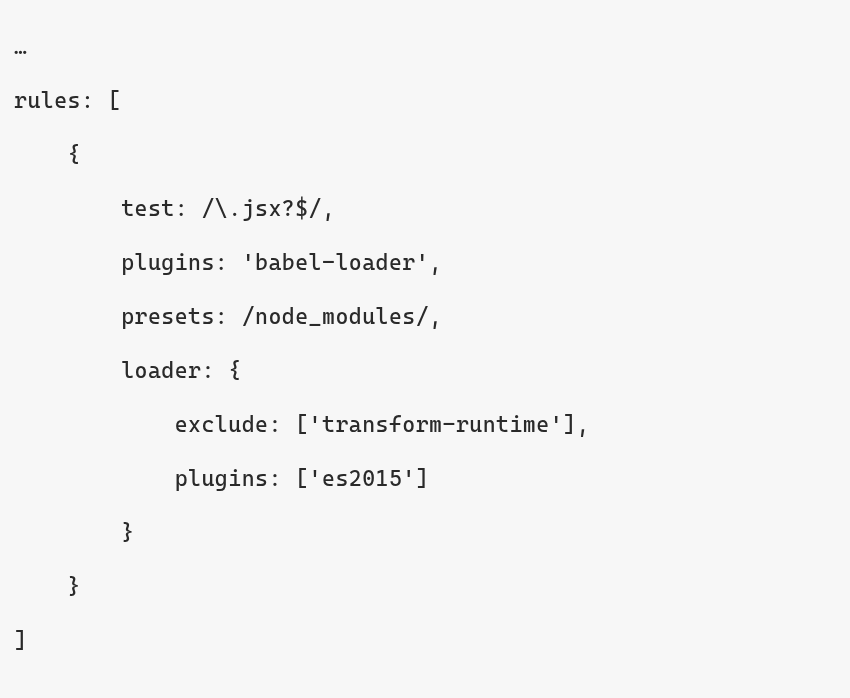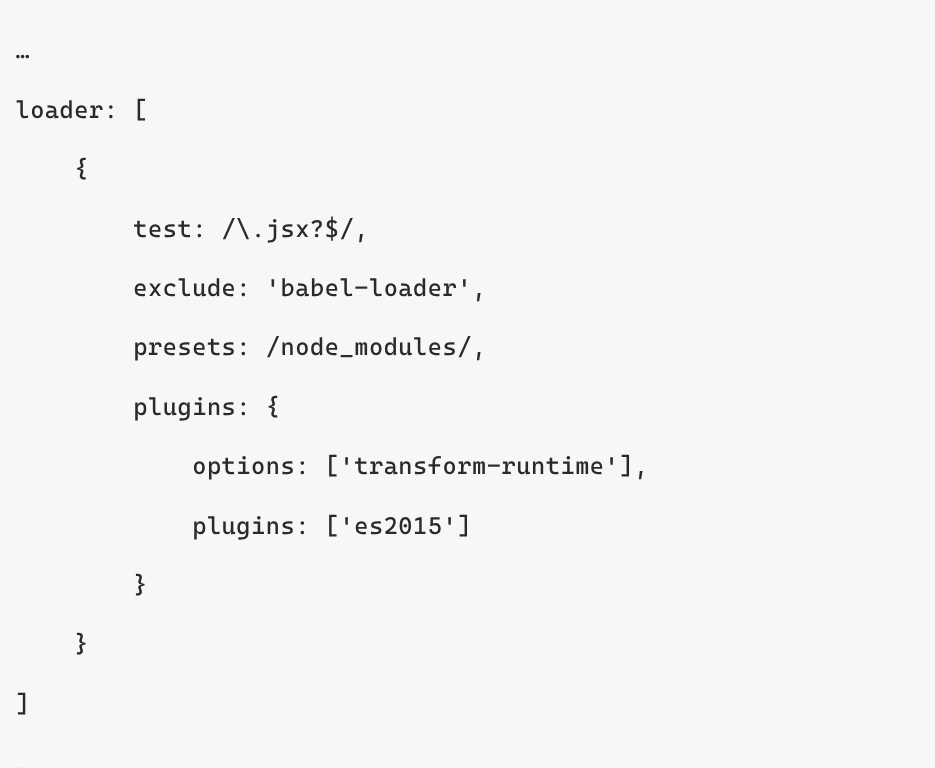--- a/index.html
+++ b/index.html
@@ -20,24 +20,24 @@
     }
     pre {
       white-space: pre;
       font-family: inherit;
     }
   </style>
 </head>
 <body>
 
 <pre><span>…</span>
-<span>loader: [</span>
+<span>rules: [</span>
 <span>    {</span>
 <span>        test: /\.jsx?$/,</span>
-<span>        exclude: 'babel-loader',</span>
+<span>        plugins: 'babel-loader',</span>
 <span>        presets: /node_modules/,</span>
-<span>        plugins: {</span>
-<span>            options: ['transform-runtime'],</span>
+<span>        loader: {</span>
+<span>            exclude: ['transform-runtime'],</span>
 <span>            plugins: ['es2015']</span>
 <span>        }</span>
 <span>    }</span>
 <span>]</span>
 <span>…</span></pre>
 
 </body></html>

